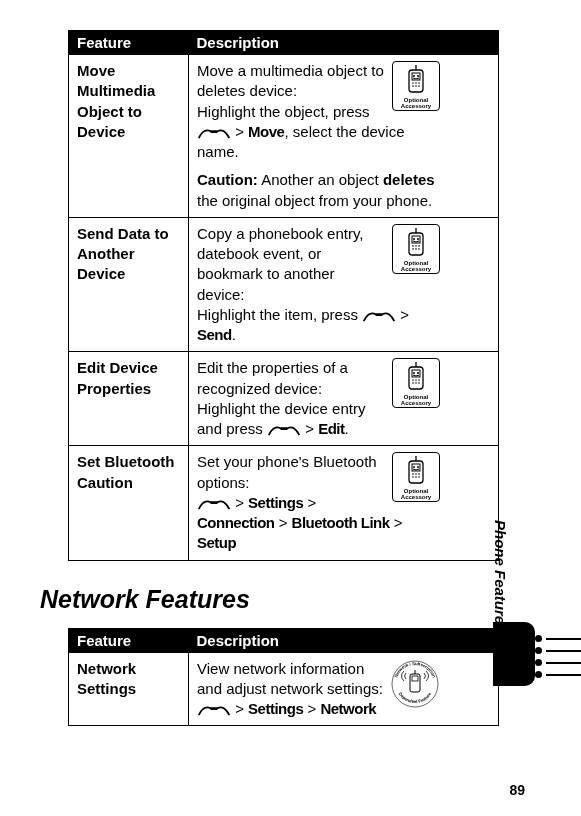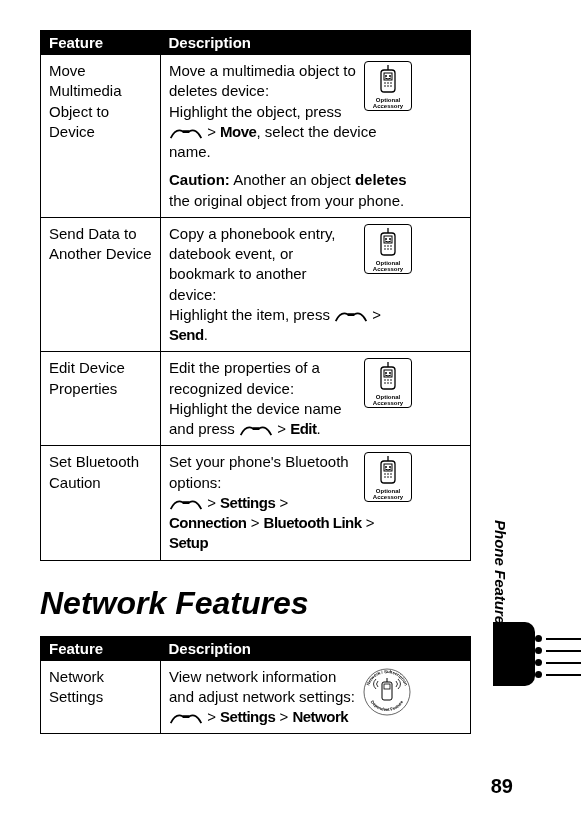--- a/index.html
+++ b/index.html
@@ -9,37 +9,38 @@
       font-family: Arial, Helvetica, sans-serif;
       background: #fff;
       position: relative;
       padding: 30px 110px 30px 40px;
     }
     table {
       width: 100%;
       border-collapse: collapse;
       border: 1px solid #000;
       margin-bottom: 24px;
+      margin-left: 28px;
     }
     thead tr { background: #000; color: #fff; }
     thead th {
       text-align: left;
       padding: 3px 8px;
       font-size: 15px;
       font-weight: bold;
     }
     thead th:first-child { width: 120px; }
     tbody td {
       border: 1px solid #000;
       padding: 6px 8px;
       vertical-align: top;
       font-size: 15px;
       line-height: 1.35;
     }
-    tbody td:first-child { font-weight: normal; }
+    tbody td:first-child { font-weight: bold; }
     .desc-cell { position: relative; padding-right: 58px; }
     .badge {
       float: right;
       margin-left: 6px;
       margin-bottom: 4px;
       width: 48px;
       height: 50px;
       border: 1px solid #000;
       border-radius: 4px;
       display: flex;
@@ -71,21 +72,21 @@
       vertical-align: middle;
       width: 34px;
       height: 14px;
     }
     .menu-word {
       font-family: Liberation Sans, sans-serif;
       font-weight: bold;
       letter-spacing: -0.5px;
     }
     h2.section-title {
-      font-size: 32px;
+      font-size: 25px;
       font-style: italic;
       font-weight: 900;
       margin: 10px 0 14px 0;
     }
     .side-tab {
       position: absolute;
       right: 72px;
       top: 520px;
       writing-mode: vertical-rl;
       font-size: 15px;
@@ -106,23 +107,23 @@
       right: 0px;
       top: 630px;
       width: 46px;
     }
     .dl-row { display: flex; align-items: center; gap: 4px; margin: 5px 0; }
     .dot { width: 7px; height: 7px; background: #000; border-radius: 50%; }
     .line { height: 2px; background: #000; flex: 1; }
     .page-num {
       position: absolute;
       bottom: 18px;
-      right: 68px;
-      font-weight: bold;
-      font-size: 20px;
+      right: 56px;
+      font-weight: bold;
+      font-size: 14px;
     }
     .caution-block { margin-top: 8px; }
   </style>
 </head>
 <body>
 
 <table>
   <thead>
     <tr>
       <th>Feature</th>
@@ -210,21 +211,21 @@
             <circle cx="11" cy="19" r="0.8" fill="#000"></circle>
               <circle cx="14" cy="19" r="0.8" fill="#000"></circle>
               <circle cx="17" cy="19" r="0.8" fill="#000"></circle>
             <circle cx="11" cy="22" r="0.8" fill="#000"></circle>
               <circle cx="14" cy="22" r="0.8" fill="#000"></circle>
               <circle cx="17" cy="22" r="0.8" fill="#000"></circle>
           </svg>
           <div class="badge-label">Optional Accessory</div>
         </div>
         <span>Edit the properties of a recognized device:</span><br>
-        <span>Highlight the device name and press </span>
+        <span>Highlight the device entry and press </span>
         <svg class="menu-key" viewBox="0 0 40 16">
             <path d="M2 14 Q8 2 16 6 L24 6 Q32 2 38 14" fill="none" stroke="#000" stroke-width="2"></path>
             <rect x="16" y="5" width="8" height="3" fill="#000"></rect>
           </svg>
         <span>&gt;</span>
         <span class="menu-word">Edit</span><span>.</span>
       </td>
     </tr>
 
     <tr>

